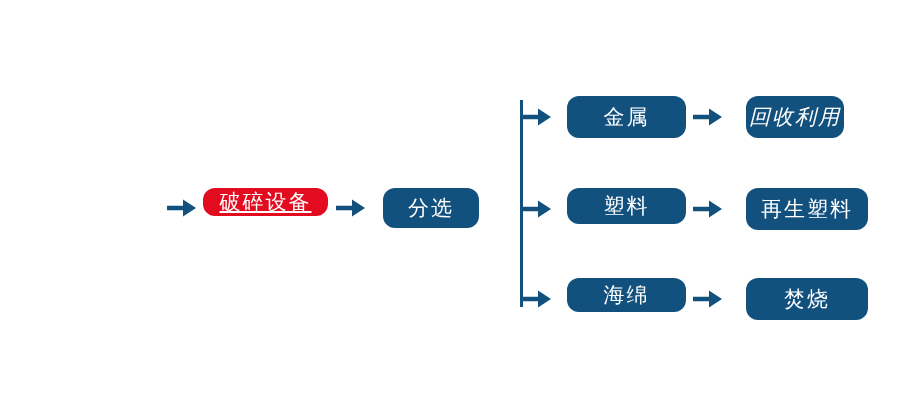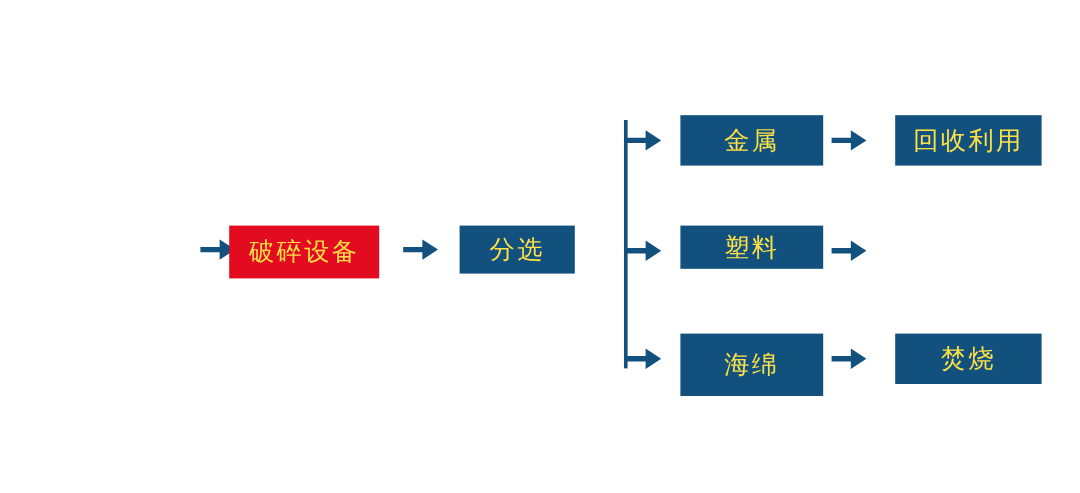--- a/index.html
+++ b/index.html
@@ -13,25 +13,26 @@
     width: 900px;
     height: 411px;
     background: #ffffff;
     overflow: hidden;
   }
   .node {
     position: absolute;
     display: flex;
     align-items: center;
     justify-content: center;
-    color: #fde047;
+    color: #ffffff;
     font-size: 21px;
     letter-spacing: 2px;
     white-space: nowrap;
     box-sizing: border-box;
+    border-radius: 12px;
   }
   .node.blue { background: #12507e; }
   .node.red  { background: #e30b20; }
   .arrow {
     position: absolute;
     width: 32px;
     height: 24px;
   }
   .arrow line   { stroke: #12507e; stroke-width: 4.5; }
   .arrow polygon{ fill: #12507e; }
@@ -45,56 +46,57 @@
 <body>
 
 <div class="canvas">
 
 
   <svg class="arrow" style="left:166px; top:196px;" viewBox="0 0 32 24">
     <line x1="1" y1="12" x2="19" y2="12"></line>
     <polygon points="17,3.5 30,12 17,20.5"></polygon>
   </svg>
 
-  <div class="node red" style="left:191px; top:188px; width:125px; height:44px;">破碎设备</div>
+  <div class="node red" style="left:203px; top:188px; width:125px; height:28px;text-decoration:underline;">破碎设备</div>
 
   <svg class="arrow" style="left:335px; top:196px;" viewBox="0 0 32 24">
     <line x1="1" y1="12" x2="19" y2="12"></line>
     <polygon points="17,3.5 30,12 17,20.5"></polygon>
   </svg>
 
   <div class="node blue" style="left:383px; top:188px; width:96px; height:40px;">分选</div>
 
   <div class="vline" style="left:520px; top:100px; height:207px;"></div>
 
   <svg class="arrow" style="left:521px; top:105px;" viewBox="0 0 32 24">
     <line x1="1" y1="12" x2="19" y2="12"></line>
     <polygon points="17,3.5 30,12 17,20.5"></polygon>
   </svg>
   <div class="node blue" style="left:567px; top:96px; width:119px; height:42px;">金属</div>
   <svg class="arrow" style="left:692px; top:105px;" viewBox="0 0 32 24">
     <line x1="1" y1="12" x2="19" y2="12"></line>
     <polygon points="17,3.5 30,12 17,20.5"></polygon>
   </svg>
-  <div class="node blue" style="left:746px; top:96px; width:122px; height:42px;">回收利用</div>
+  <div class="node blue" style="left:746px; top:96px; width:98px; height:42px;font-style:italic;">回收利用</div>
 
   <svg class="arrow" style="left:521px; top:197px;" viewBox="0 0 32 24">
     <line x1="1" y1="12" x2="19" y2="12"></line>
     <polygon points="17,3.5 30,12 17,20.5"></polygon>
   </svg>
   <div class="node blue" style="left:567px; top:188px; width:119px; height:36px;">塑料</div>
   <svg class="arrow" style="left:692px; top:197px;" viewBox="0 0 32 24">
     <line x1="1" y1="12" x2="19" y2="12"></line>
     <polygon points="17,3.5 30,12 17,20.5"></polygon>
   </svg>
+  <div class="node blue" style="left:746px; top:188px; width:122px; height:42px;">再生塑料</div>
 
   <svg class="arrow" style="left:521px; top:287px;" viewBox="0 0 32 24">
     <line x1="1" y1="12" x2="19" y2="12"></line>
     <polygon points="17,3.5 30,12 17,20.5"></polygon>
   </svg>
-  <div class="node blue" style="left:567px; top:278px; width:119px; height:52px;font-family:Liberation Mono, monospace;">海绵</div>
+  <div class="node blue" style="left:567px; top:278px; width:119px; height:34px;font-family:Liberation Mono, monospace;">海绵</div>
   <svg class="arrow" style="left:692px; top:287px;" viewBox="0 0 32 24">
     <line x1="1" y1="12" x2="19" y2="12"></line>
     <polygon points="17,3.5 30,12 17,20.5"></polygon>
   </svg>
   <div class="node blue" style="left:746px; top:278px; width:122px; height:42px;text-align:right;">焚烧</div>
 
 </div>
 
 </body></html>

